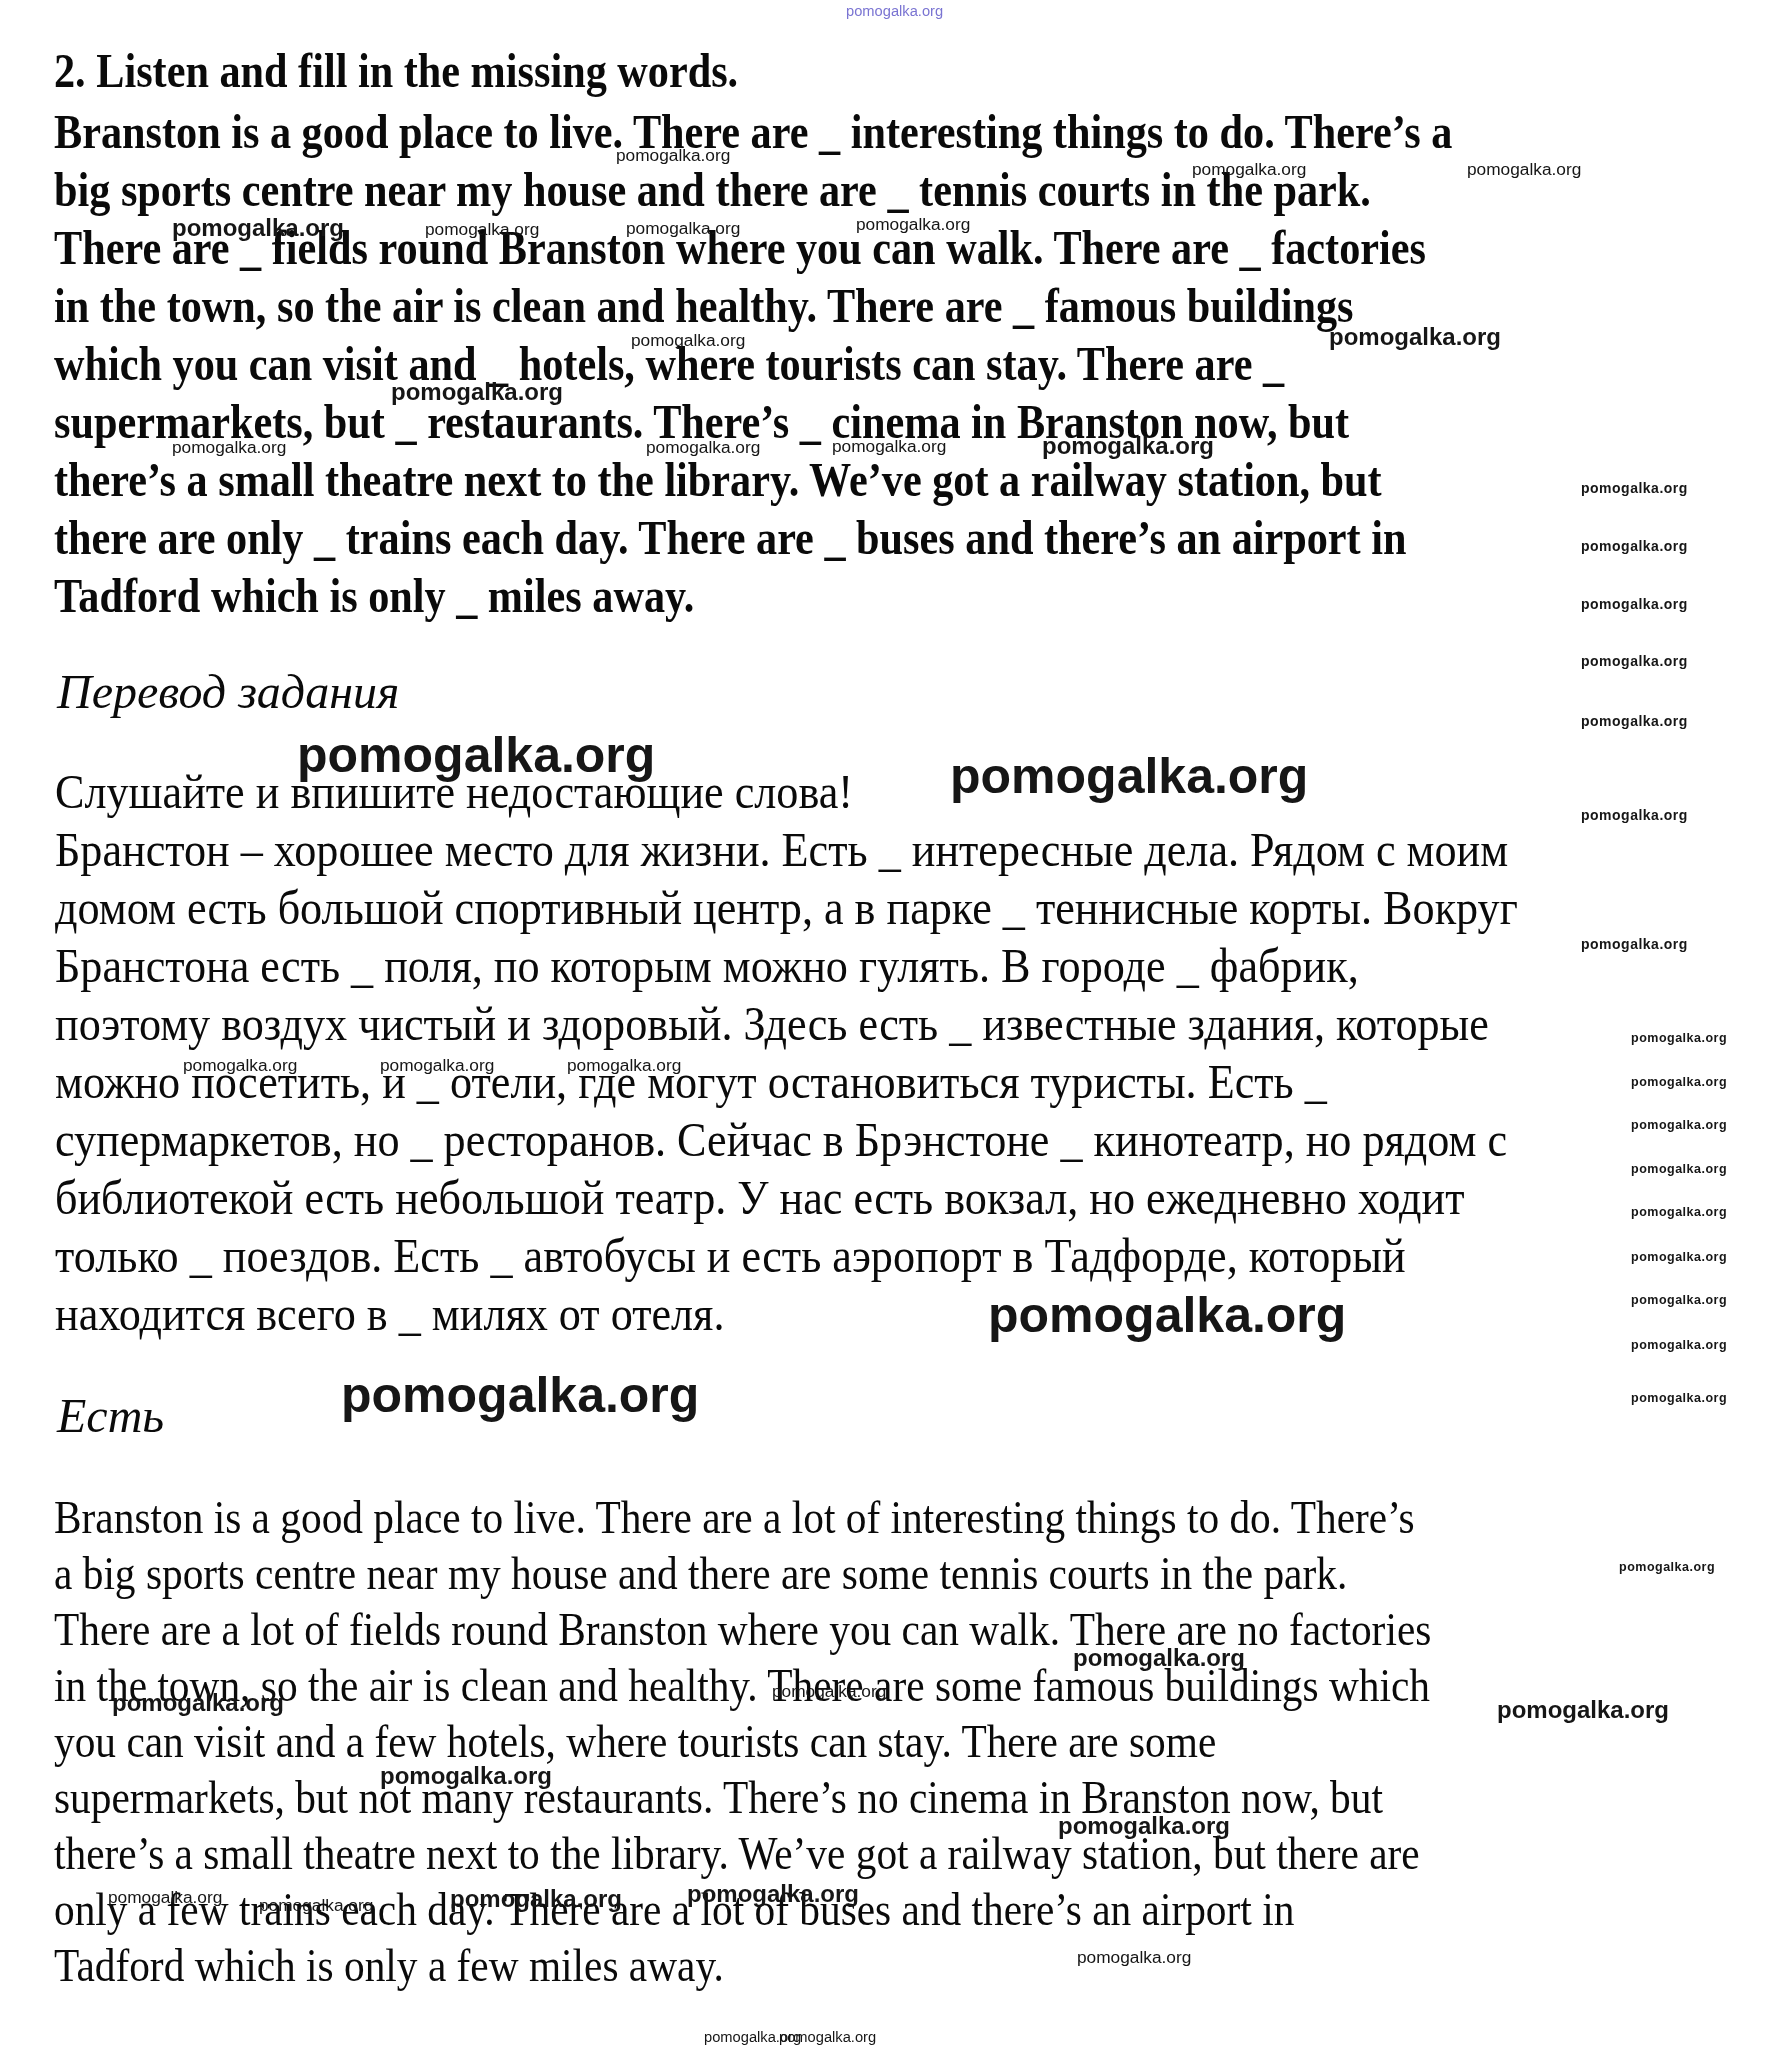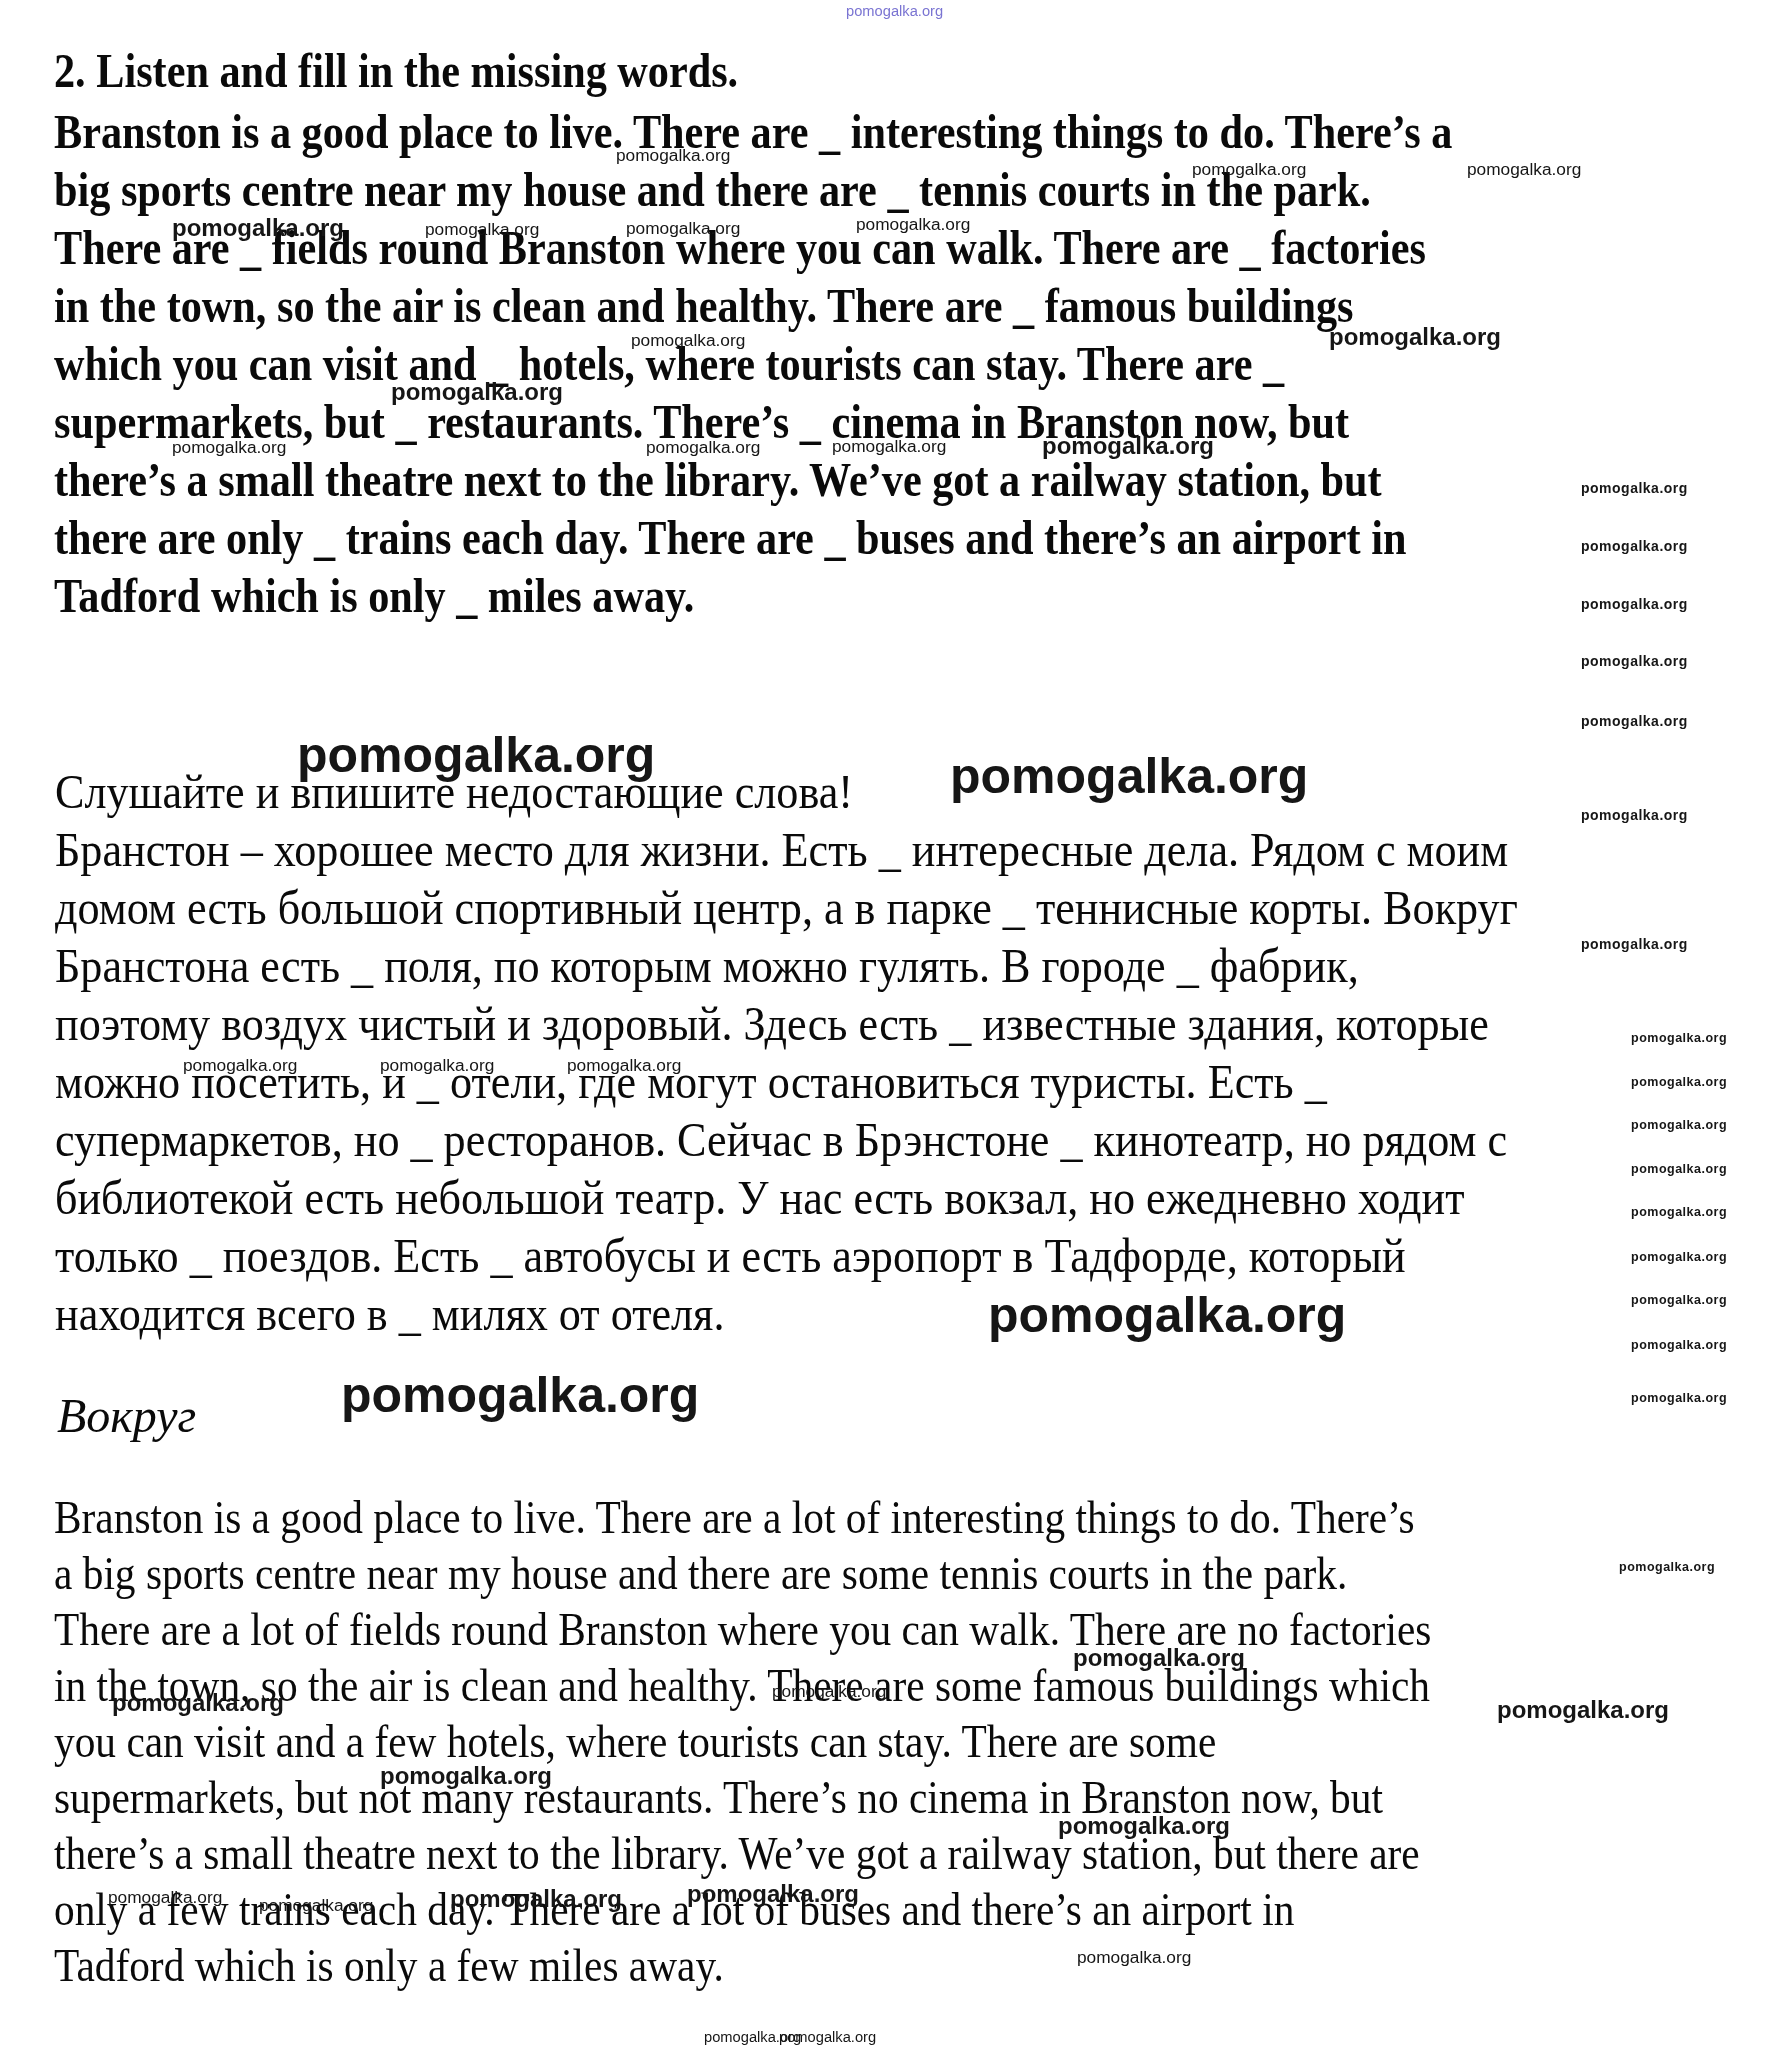--- a/index.html
+++ b/index.html
@@ -68,32 +68,33 @@
   <div class="abs para bold-para">Branston is a good place to live. There are _ interesting things to do. There’s a
 big sports centre near my house and there are _ tennis courts in the park.
 There are _ fields round Branston where you can walk. There are _ factories
 in the town, so the air is clean and healthy. There are _ famous buildings
 which you can visit and _ hotels, where tourists can stay. There are _
 supermarkets, but _ restaurants. There’s _ cinema in Branston now, but
 there’s a small theatre next to the library. We’ve got a railway station, but
 there are only _ trains each day. There are _ buses and there’s an airport in
 Tadford which is only _ miles away.</div>
 
+  <h2 class="abs sub-heading" style="top:665px">Перевод задания</h2>
   <div class="abs para russian-para">Слушайте и впишите недостающие слова!
 Бранстон – хорошее место для жизни. Есть _ интересные дела. Рядом с моим
 домом есть большой спортивный центр, а в парке _ теннисные корты. Вокруг
 Бранстона есть _ поля, по которым можно гулять. В городе _ фабрик,
 поэтому воздух чистый и здоровый. Здесь есть _ известные здания, которые
 можно посетить, и _ отели, где могут остановиться туристы. Есть _
 супермаркетов, но _ ресторанов. Сейчас в Брэнстоне _ кинотеатр, но рядом с
 библиотекой есть небольшой театр. У нас есть вокзал, но ежедневно ходит
 только _ поездов. Есть _ автобусы и есть аэропорт в Тадфорде, который
 находится всего в _ милях от отеля.</div>
 
-  <h2 class="abs sub-heading" style="top:1389px">Вокруг</h2>
+  <h2 class="abs sub-heading" style="top:1389px">Есть</h2>
   <div class="abs para answer-para">Branston is a good place to live. There are a lot of interesting things to do. There’s
 a big sports centre near my house and there are some tennis courts in the park.
 There are a lot of fields round Branston where you can walk. There are no factories
 in the town, so the air is clean and healthy. There are some famous buildings which
 you can visit and a few hotels, where tourists can stay. There are some
 supermarkets, but not many restaurants. There’s no cinema in Branston now, but
 there’s a small theatre next to the library. We’ve got a railway station, but there are
 only a few trains each day. There are a lot of buses and there’s an airport in
 Tadford which is only a few miles away.</div>
 

